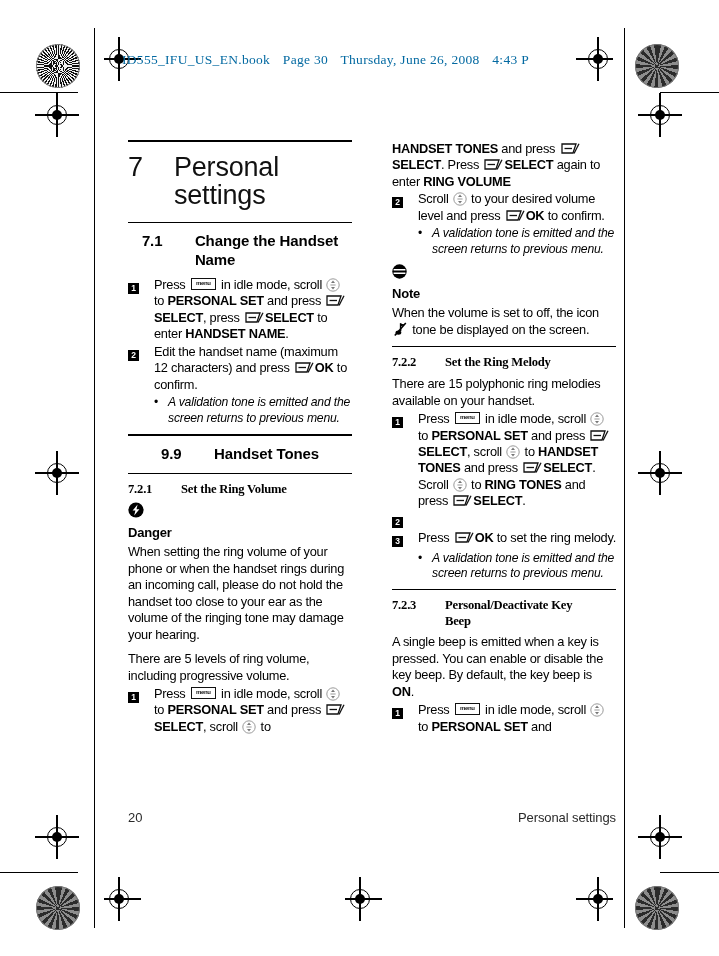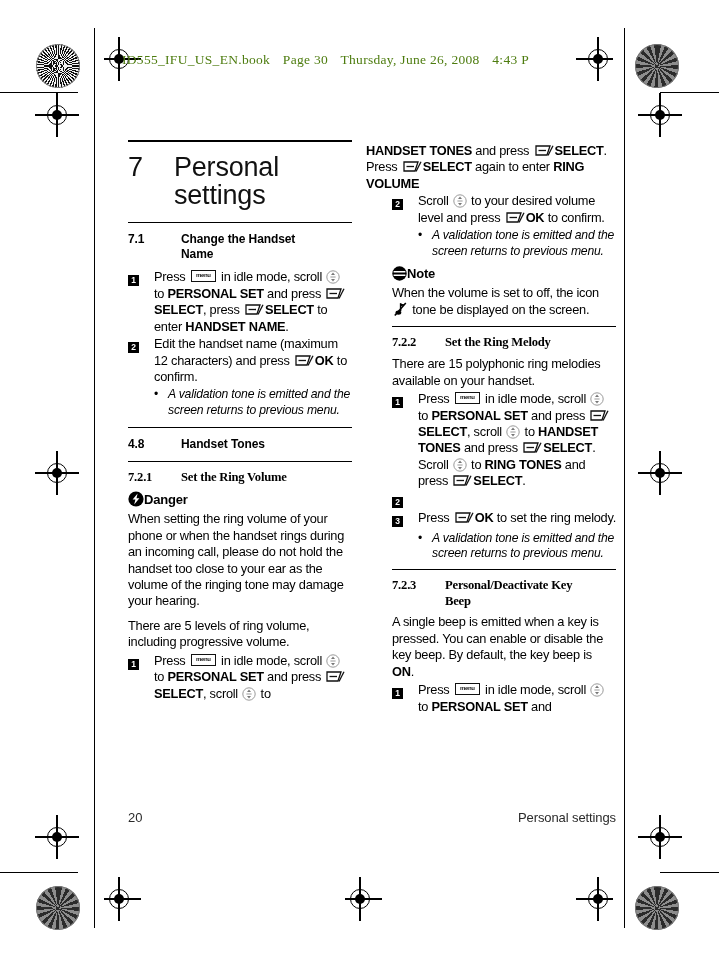--- a/index.html
+++ b/index.html
@@ -21,36 +21,36 @@
         background:
           repeating-conic-gradient(#111 0deg 4deg,#f2f2f2 4deg 8deg);
         box-shadow:inset 0 0 0 1px #777;}
   .star.s2{background:repeating-conic-gradient(#2b2b2b 0deg 11deg,#8d8d8d 11deg 22deg);}
 
   .trimline{position:absolute;background:#000;}
 
   
   .slug{position:absolute;left:122px;top:52px;width:480px;height:24px;
         font-family:"Liberation Serif","DejaVu Serif",serif;
-        font-size:13.5px;letter-spacing:.3px;white-space:nowrap;overflow:hidden;color:#4d7c0f;}
+        font-size:13.5px;letter-spacing:.3px;white-space:nowrap;overflow:hidden;color:#0369a1;}
   .slug .sp{display:inline-block;width:9px;}
   .col{position:absolute;top:140px;width:224px;}
   .col-left{left:128px;}
   .col-right{left:392px;}
 
   .chapnum,.chaptitle{font-weight:300;}
   .chapter{font-size:27px;line-height:1.06;letter-spacing:-.2px;
            margin:0 0 12px 0;display:flex;gap:22px;color:#111;}
   .chapter .n{width:24px;flex:none;}
 
   .rule{height:1.6px;background:#000;margin:7px 0 9px 0;}
   .rule.thin{height:1.2px;}
 
-  h2.sec{font-size:12px;font-weight:bold;margin:0 0 7px 0;
-         display:flex;gap:0px;line-height:1.25;letter-spacing:-.1px;}
+  h2.sec{font-size:15px;font-weight:bold;margin:0 0 7px 0;
+         display:flex;gap:0px;line-height:1.25;letter-spacing:-.1px;justify-content:center;}
   h2.sec .no{width:53px;flex:none;}
   h3.sec{font-size:12.6px;font-weight:bold;margin:0 0 5px 0;
          display:flex;line-height:1.25;letter-spacing:-.2px;font-family:Liberation Serif, serif;}
   h3.sec .no{width:53px;flex:none;}
 
   p.body{font-size:12.8px;line-height:1.285;margin:0 0 6px 0;
          letter-spacing:-.25px;}
   p.body b{font-weight:bold;}
 
   
@@ -62,21 +62,21 @@
          font-family:"Liberation Sans",sans-serif;}
   .step .txt{flex:1;}
   .step .txt b{font-weight:bold;}
 
   .bullet{display:flex;font-size:12.2px;line-height:1.28;font-style:italic;
           margin:1px 0 0 0;letter-spacing:-.2px;}
   .bullet .bd{flex:none;width:14px;text-align:left;font-style:normal;}
   .bullet .bt{flex:1;}
 
   
-  .notice{display:flex;align-items:center;margin:2px 0 4px 0;}
+  .notice{display:flex;gap:7px;margin:2px 0 4px 0;flex-direction:column;}
   .notice .lbl{font-size:13px;font-weight:bold;letter-spacing:-.2px;}
 
   .ico-danger{width:16px;height:16px;flex:none;}
   .ico-note{width:15px;height:15px;flex:none;}
 
   
   .k-menu{display:inline-block;width:25px;height:12px;border:1.2px solid #111;
           box-sizing:border-box;vertical-align:-1px;position:relative;
           background:#fff;margin:0 2px;}
   .k-menu i{position:absolute;left:0;right:0;top:1px;text-align:center;
@@ -231,21 +231,21 @@
       <span class="bullet">
         <span class="bd">•</span>
         <span class="bt">A validation tone is emitted and the screen returns to previous menu.</span>
       </span>
     </span>
   </div>
 
   <div class="rule" style="margin-top:8px;"></div>
 
   <h2 class="sec" style="margin-bottom:9px;">
-    <span class="no">4.8</span>
+    <span class="no">9.9</span>
     <span>Handset Tones</span>
   </h2>
 
   <div class="rule thin" style="margin-bottom:8px;"></div>
 
   <h3 class="sec">
     <span class="no">7.2.1</span>
     <span>Set the Ring Volume</span>
   </h3>
 
@@ -279,21 +279,21 @@
             <path d="M7 2.4 L9 5 L5 5 Z" fill="#777"></path>
             <path d="M7 11.6 L9 9 L5 9 Z" fill="#777"></path>
             <rect x="4.4" y="6.5" width="5.2" height="1" fill="#999"></rect>
           </svg></span><span> to </span></span>
   </div>
 
 </div>
 
 <div class="col col-right">
 
-  <div class="step" style="margin-top:1px;flex-direction:column;">
+  <div class="step" style="margin-top:1px;">
     <span class="num"></span>
     <span class="txt" style="margin-left:-26px;"><b>HANDSET TONES</b><span> and press </span><span class="k-soft"><svg viewBox="0 0 19 12">
             <path d="M1 1 H15 L12 10 H1 Z" fill="#fff" stroke="#111" stroke-width="1.3"></path>
             <line x1="13" y1="10.5" x2="18" y2="0.8" stroke="#111" stroke-width="1.3"></line>
             <line x1="3.5" y1="5.5" x2="11" y2="5.5" stroke="#111" stroke-width="1.3"></line>
           </svg></span><b>SELECT</b><span>. Press </span><span class="k-soft"><svg viewBox="0 0 19 12">
             <path d="M1 1 H15 L12 10 H1 Z" fill="#fff" stroke="#111" stroke-width="1.3"></path>
             <line x1="13" y1="10.5" x2="18" y2="0.8" stroke="#111" stroke-width="1.3"></line>
             <line x1="3.5" y1="5.5" x2="11" y2="5.5" stroke="#111" stroke-width="1.3"></line>
           </svg></span><b>SELECT</b><span> again to enter </span><b>RING VOLUME</b></span>

